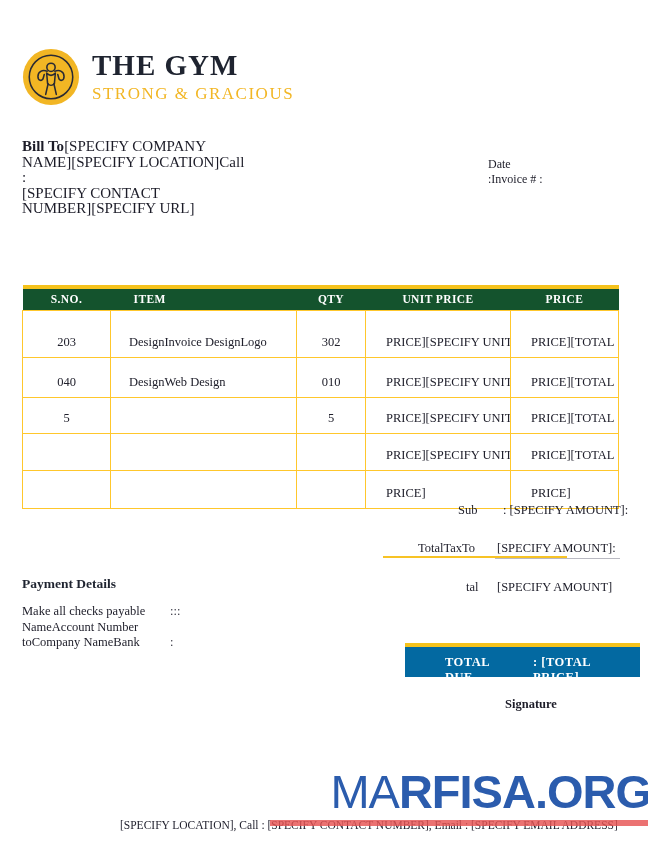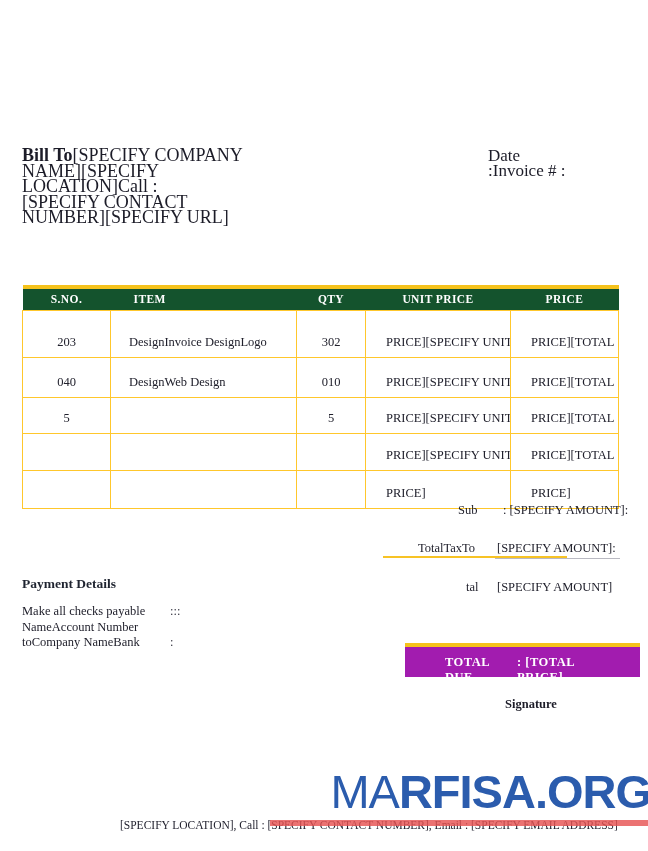--- a/index.html
+++ b/index.html
@@ -11,23 +11,23 @@
   }
 
   
   .brand { position:absolute; left:22px; top:48px; display:flex; align-items:flex-start; }
   .logo-circle { width:58px; height:58px; flex:0 0 58px; }
   .brand-text { margin-left:12px; padding-top:2px; }
   .brand-title { font-size:29px; font-weight:bold; color:#1f2430; letter-spacing:1px; line-height:1.05; }
   .brand-tagline { font-size:17px; color:#F2B624; letter-spacing:1.5px; margin-top:4px; }
 
   
-  .bill-to { position:absolute; left:22px; top:148px; width:230px; font-size:18px; line-height:15.5px; }
+  .bill-to { position:absolute; left:22px; top:139px; width:230px; font-size:15px; line-height:15.5px; }
   .bill-to b { font-weight:bold; }
-  .invoice-meta { position:absolute; left:488px; top:148px; font-size:17px; line-height:15px; }
+  .invoice-meta { position:absolute; left:488px; top:157px; font-size:12px; line-height:15px; }
 
   
   .items-table {
     position:absolute; left:22px; top:285px; width:596px;
     border-collapse:collapse; table-layout:fixed;
     border-top:4px solid #F5C21B;
   }
   .items-table col.c-sno  { width:88px; }
   .items-table col.c-item { width:186px; }
   .items-table col.c-qty  { width:69px; }
@@ -67,27 +67,27 @@
   
   .payment { position:absolute; left:22px; top:576px; width:300px; font-size:12.5px; }
   .payment-title { font-size:13.5px; font-weight:bold; color:#1f2430; margin-bottom:12px; }
   .pay-row { display:flex; line-height:15.5px; }
   .pay-row .pay-text { width:148px; }
   .pay-row .pay-colon { color:#3a3a46; }
 
   
   .total-due {
     position:absolute; left:405px; top:643px; width:235px; height:34px;
-    background:#a21caf; border-top:4px solid #F5C21B; overflow:hidden;
+    background:#0369a1; border-top:4px solid #F5C21B; overflow:hidden;
     color:#ffffff; font-weight:bold; font-size:12.5px; letter-spacing:0.5px;
   }
   .total-due .td-line { display:flex; padding-top:8px; line-height:15px; }
   .total-due .td-line.second { padding-top:0; }
   .total-due .td-l { margin-left:40px; width:72px; }
-  .total-due .td-v { margin-left:0; }
+  .total-due .td-v { margin-left:16px; }
 
   
   .signature { position:absolute; left:505px; top:697px; font-size:12.5px;font-weight:bold; }
 
   
   .watermark {
     position:absolute; right:-3px; top:768px; z-index:3;
     font-family:"Liberation Sans","DejaVu Sans",sans-serif;
     font-size:47px; line-height:1; color:#2B5CAD; letter-spacing:-1px; white-space:nowrap;
   }
@@ -100,20 +100,37 @@
   .strike-line {
     position:absolute; left:270px; top:820px; width:378px; height:6px;
     background:rgba(231,83,83,0.82); z-index:2;
   }
 </style>
 </head>
 <body>
 
 <div class="page">
 
+  <div class="brand">
+    <svg class="logo-circle" viewBox="0 0 60 60">
+      <circle cx="30" cy="30" r="29" fill="#F2B624"></circle>
+      <circle cx="30" cy="30" r="22.5" fill="none" stroke="#2a2a33" stroke-width="1.6"></circle>
+      <g fill="none" stroke="#2a2a33" stroke-width="1.6" stroke-linecap="round" stroke-linejoin="round">
+        <circle cx="30" cy="20" r="4.3"></circle>
+        <path d="M26 24c-5-2-9.5 0.5-9.5 5.5 0 4.5 4.5 5.5 5.5 1.5l1-3.5"></path>
+        <path d="M34 24c5-2 9.5 0.5 9.5 5.5 0 4.5-4.5 5.5-5.5 1.5l-1-3.5"></path>
+        <path d="M25.5 26c3 3 6 3 9 0l-1 11c-2 2-5 2-7 0z"></path>
+        <path d="M27 37l-2.5 11M33 37l2.5 11"></path>
+      </g>
+    </svg>
+    <div class="brand-text">
+      <div class="brand-title">THE GYM</div>
+      <div class="brand-tagline">STRONG &amp; GRACIOUS</div>
+    </div>
+  </div>
 
   <div class="bill-to">
     <div><b>Bill To</b><span>[SPECIFY COMPANY</span></div>
     <div>NAME][SPECIFY LOCATION]Call :</div>
     <div>[SPECIFY CONTACT</div>
     <div>NUMBER][SPECIFY URL]</div>
   </div>
 
   <div class="invoice-meta">
     <div>Date</div>

